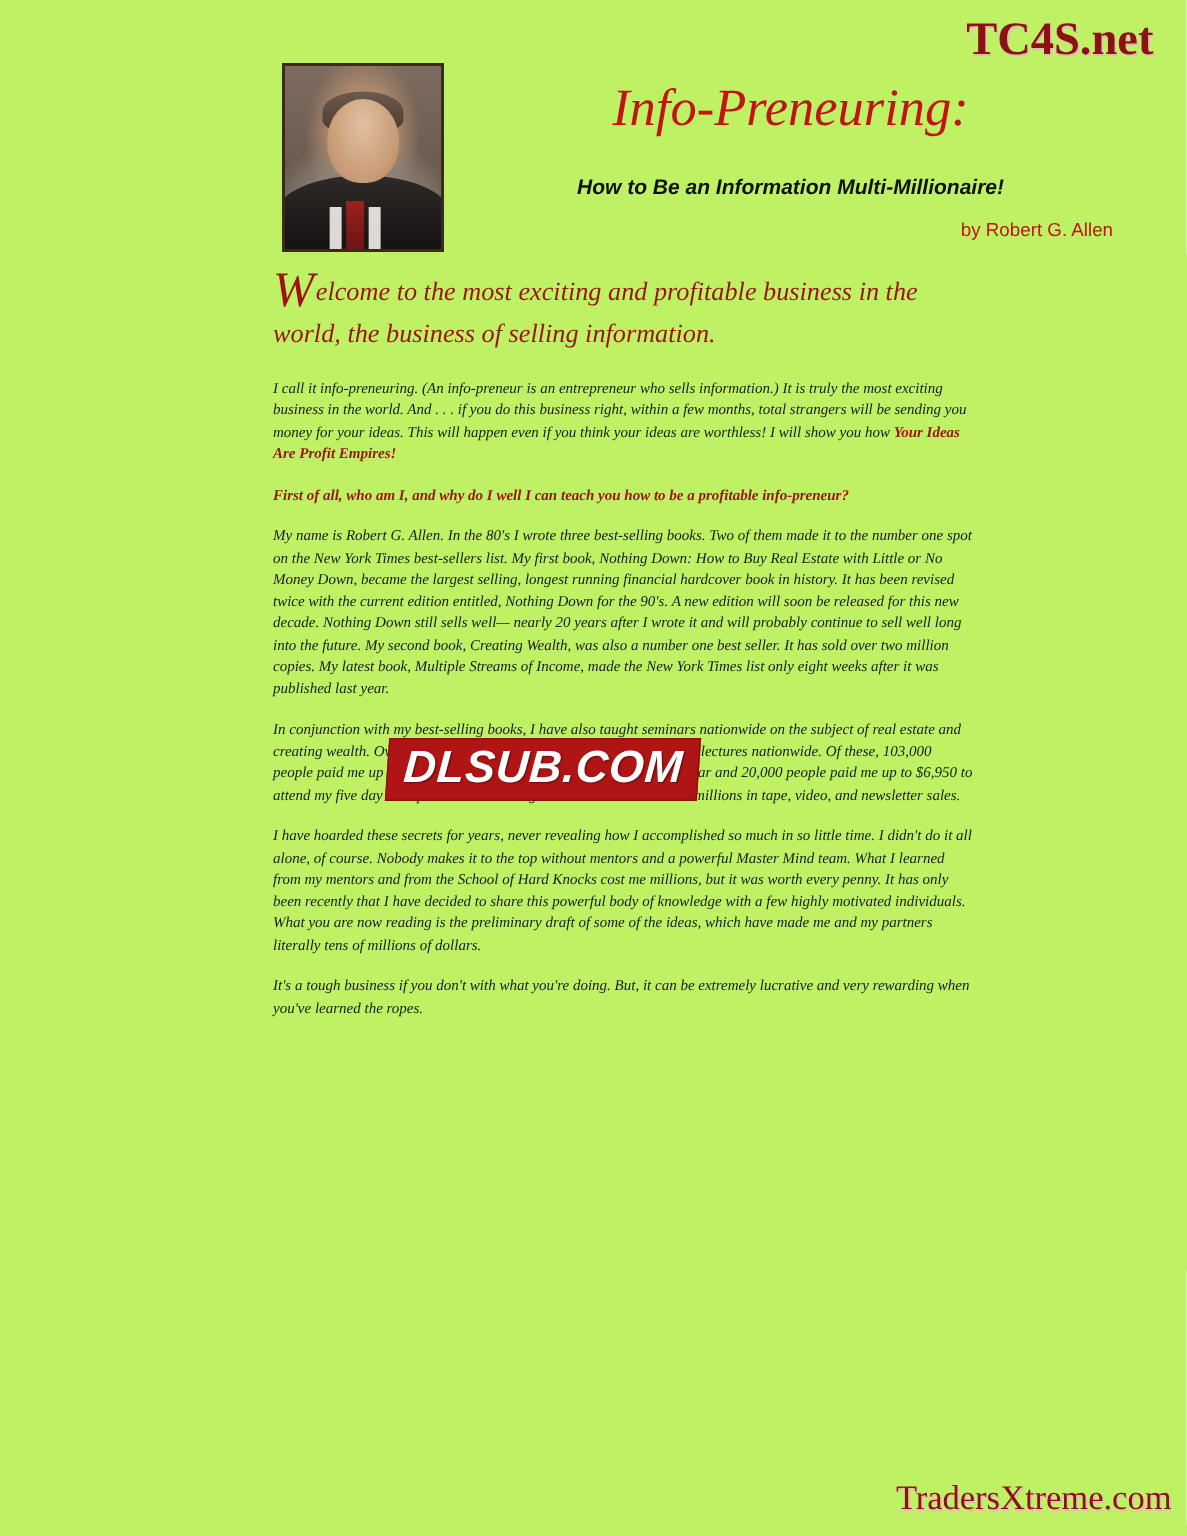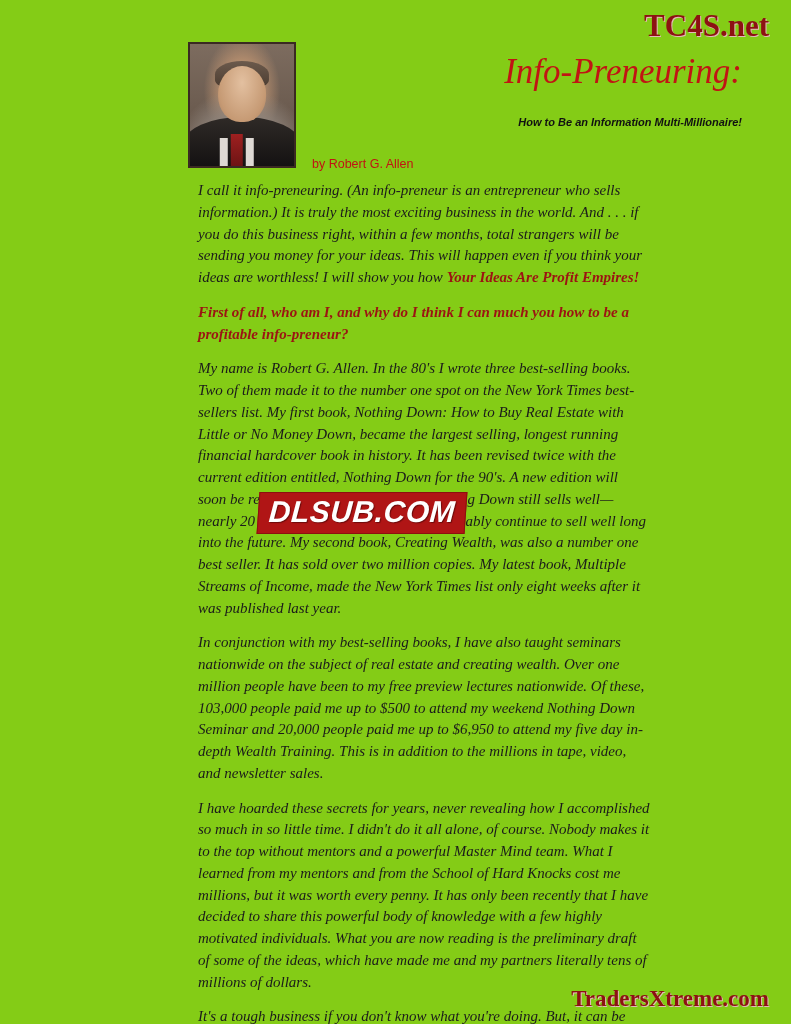--- a/index.html
+++ b/index.html
@@ -10,21 +10,21 @@
   body {
     width: 791px;
     height: 1024px;
     position: relative;
     font-family: "Liberation Serif", serif;
     overflow: hidden;
   }
   .page {
     position: absolute;
     inset: 0;
-    background: #84cc16;
+    background: #bef264;
   }
   
   .brand-top {
     position: absolute;
     top: 8px;
     right: 22px;
     font-family: "Liberation Serif", serif;
     font-weight: bold;
     font-size: 31px;
     color: #8c1212;
@@ -99,44 +99,44 @@
     height: 22%;
     transform: translateX(-50%);
     border-radius: 50% 50% 30% 30%;
     background: linear-gradient(#6c5a4c, #4b3c31);
   }
   .title-main {
     position: absolute;
     left: 312px;
     top: 10px;
     width: 430px;
-    text-align: right;
+    text-align: center;
     font-family: "Liberation Serif", serif;
     font-style: italic;
     font-size: 35px;
     color: #c11414;
   }
   .title-sub {
     position: absolute;
     left: 312px;
     top: 74px;
     width: 430px;
+    text-align: center;
+    font-family: "Liberation Sans", sans-serif;
+    font-style: italic;
+    font-weight: bold;
+    font-size: 14px;
+    color: #111111;
+  }
+  .title-author {
+    position: absolute;
+    left: 312px;
+    top: 104px;
+    width: 430px;
     text-align: right;
-    font-family: "Liberation Sans", sans-serif;
-    font-style: italic;
-    font-weight: bold;
-    font-size: 11px;
-    color: #111111;
-  }
-  .title-author {
-    position: absolute;
-    left: 312px;
-    top: 115px;
-    width: 430px;
-    text-align: left;
     font-family: "Liberation Sans", sans-serif;
     font-size: 12.5px;
     color: #c11414;
   }
   
   .body-col {
     position: absolute;
     left: 182px;
     top: 180px;
     width: 468px;
@@ -151,24 +151,24 @@
   }
   .lede .dropcap {
     font-size: 33px;
     line-height: 0.8;
     vertical-align: -4px;
     padding-right: 1px;
   }
   p.para {
     font-family: "Liberation Serif", serif;
     font-style: italic;
-    font-size: 15px;
+    font-size: 10px;
     line-height: 1.45;
     color: #1b1b1b;
-    margin: 0 0 13px 16px;
+    margin: 0 0 13px 0;
     text-align: left;
   }
   p.para.red {
     color: #9c1313;
     font-weight: bold;
   }
   .b { font-weight: normal; }
   .redi { color: #9c1313; font-weight: bold; }
   
   .watermark {
@@ -184,23 +184,23 @@
     padding: 2px 10px 4px 10px;
     letter-spacing: 0.5px;
     border: 1px solid #8d0f0f;
     text-shadow: 1px 1px 1px #6d0b0b;
     transform: skewX(-4deg);
   }
   
   .brand-bottom {
     position: absolute;
     bottom: 12px;
-    right: 22px;
-    font-family: "Liberation Serif", serif;
-    font-weight: bold;
+    right: 10px;
+    font-family: "Liberation Serif", serif;
+    font-weight: normal;
     font-size: 23px;
     color: #8c1212;
     text-shadow: 1px 1px 0 #e4b9b9;
   }
 </style>
 </head>
 <body>
 
 <div class="page">
 
@@ -213,32 +213,33 @@
         <div class="head-shape"></div>
       </div>
     </div>
     <div class="title-main">Info-Preneuring:</div>
     <div class="title-sub">How to Be an Information Multi-Millionaire!</div>
     <div class="title-author">by Robert G. Allen</div>
   </div>
 
   <div class="body-col">
 
+    <p class="lede"><span class="dropcap">W</span><span>elcome to the most exciting and profitable business in the world, the business of selling information.</span></p>
 
     <p class="para"><span>I call it info-preneuring. (An info-preneur is an entrepreneur who sells information.) It is truly the most exciting business in the world. And . . . if you do this business right, within a few months, total strangers will be sending you money for your ideas.  This will happen even if you think your ideas are worthless!  I will show you how </span><span class="redi">Your Ideas Are Profit Empires!</span></p>
 
-    <p class="para red">First of all, who am I, and why do I think I can much you how to be a profitable info-preneur?</p>
+    <p class="para red">First of all, who am I, and why do I well I can teach you how to be a profitable info-preneur?</p>
 
     <p class="para"><span>My name is Robert G. Allen.  In the 80's I wrote three best-selling books. Two of them made it to the number one spot on the New York Times best-sellers list. My first book, </span><span class="b">Nothing Down: How to Buy Real Estate with Little or No Money Down</span><span>, became the largest selling, longest running financial hardcover book in history. It has been revised twice with the current edition entitled, </span><span class="b">Nothing Down for the 90's.</span><span> A new edition will soon be released for this new decade.  </span><span class="b">Nothing Down</span><span> still sells well— nearly 20 years after I wrote it and will probably continue to sell well long into the future. My second book, </span><span class="b">Creating Wealth</span><span>, was also a number one best seller. It has sold over two million copies. My latest book, </span><span class="b">Multiple Streams of Income</span><span>, made the New York Times list only eight weeks after it was published last year.</span></p>
 
     <p class="para">In conjunction with my best-selling books, I have also taught seminars nationwide on the subject of real estate and creating wealth. Over one million people have been to my free preview lectures nationwide. Of these, 103,000 people paid me up to $500 to attend my weekend Nothing Down Seminar and 20,000 people paid me up to $6,950 to attend my five day in-depth Wealth Training. This is in addition to the millions in tape, video, and newsletter sales.</p>
 
 
     <p class="para">I have hoarded these secrets for years, never revealing how I accomplished so much in so little time. I didn't do it all alone, of course. Nobody makes it to the top without mentors and a powerful Master Mind team. What I learned from my mentors and from the School of Hard Knocks cost me millions, but it was worth every penny. It has only been recently that I have decided to share this powerful body of knowledge with a few highly motivated individuals. What you are now reading is the preliminary draft of some of the ideas, which have made me and my partners literally tens of millions of dollars.</p>
 
-    <p class="para">It's a tough business if you don't know what you're doing. But, it can be extremely lucrative and very rewarding when you've learned the ropes.</p>
+    <p class="para">It's a tough business if you don't with what you're doing. But, it can be extremely lucrative and very rewarding when you've learned the ropes.</p>
 
   </div>
 
   <div class="watermark">DLSUB.COM</div>
 
   <div class="brand-bottom">TradersXtreme.com</div>
 </div>
 
 </body></html>

